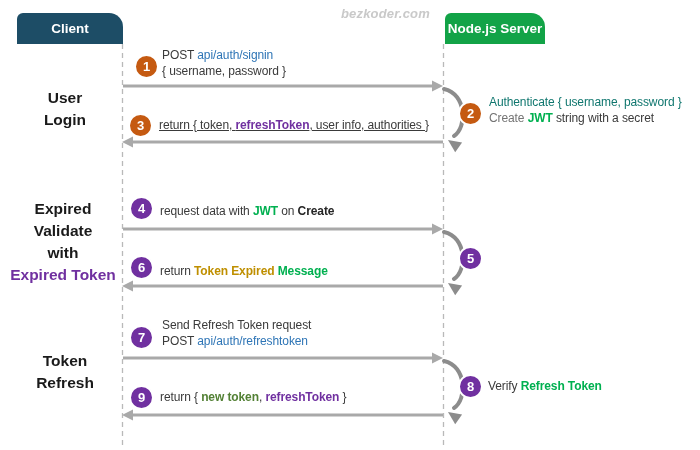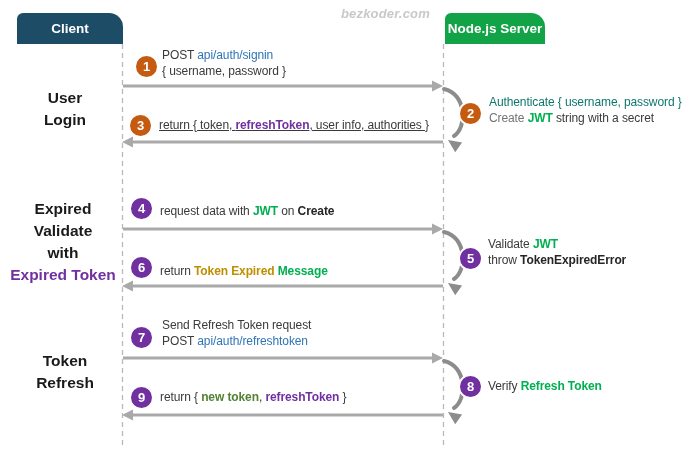--- a/index.html
+++ b/index.html
@@ -148,24 +148,20 @@
   <div class="msg-text abs" style="left:489px;top:94px;">
       <div><span style="color: #0f766e;">Authenticate { username, password }</span></div>
       <div><span style="color: #737373;">Create </span><span style="color: rgb(0, 176, 80); font-weight: 700;">JWT</span><span style="color: rgb(58, 58, 58);"> string with a secret</span></div>
     </div>
   <div class="msg-text abs" style="left:159px;top:117px;text-decoration:underline;">
       <div><span style="color: rgb(58, 58, 58);">return { token, </span><span style="color: rgb(112, 48, 160); font-weight: 700;">refreshToken</span><span style="color: rgb(58, 58, 58);">, user info, authorities }</span></div>
     </div>
   <div class="msg-text abs" style="left:160px;top:203px;">
       <div><span style="color: rgb(58, 58, 58);">request data with </span><span style="color: rgb(0, 176, 80); font-weight: 700;">JWT</span><span style="color: rgb(58, 58, 58);"> on </span><span style="color: rgb(38, 38, 38); font-weight: 700;">Create</span></div>
     </div>
-  <div class="msg-text abs" style="left:488px;top:236px;">
-      <div><span style="color: rgb(58, 58, 58);">Validate </span><span style="color: rgb(0, 176, 80); font-weight: 700;">JWT</span></div>
-      <div><span style="color: rgb(58, 58, 58);">throw </span><span style="color: rgb(38, 38, 38); font-weight: 700;">TokenExpiredError</span></div>
-    </div>
   <div class="msg-text abs" style="left:160px;top:263px;">
       <div><span style="color: rgb(58, 58, 58);">return </span><span style="color: rgb(191, 143, 0); font-weight: 700;">Token Expired</span><span style="color: rgb(58, 58, 58);"> </span><span style="color: rgb(0, 176, 80); font-weight: 700;">Message</span></div>
     </div>
   <div class="msg-text abs" style="left:162px;top:317px;">
       <div><span style="color: rgb(58, 58, 58);">Send Refresh Token request</span></div>
       <div><span style="color: rgb(58, 58, 58);">POST </span><span style="color: rgb(46, 117, 182);">api/auth/refreshtoken</span></div>
     </div>
   <div class="msg-text abs" style="left:488px;top:378px;">
       <div><span style="color: rgb(58, 58, 58);">Verify </span><span style="color: rgb(0, 176, 80); font-weight: 700;">Refresh Token</span></div>
     </div>

